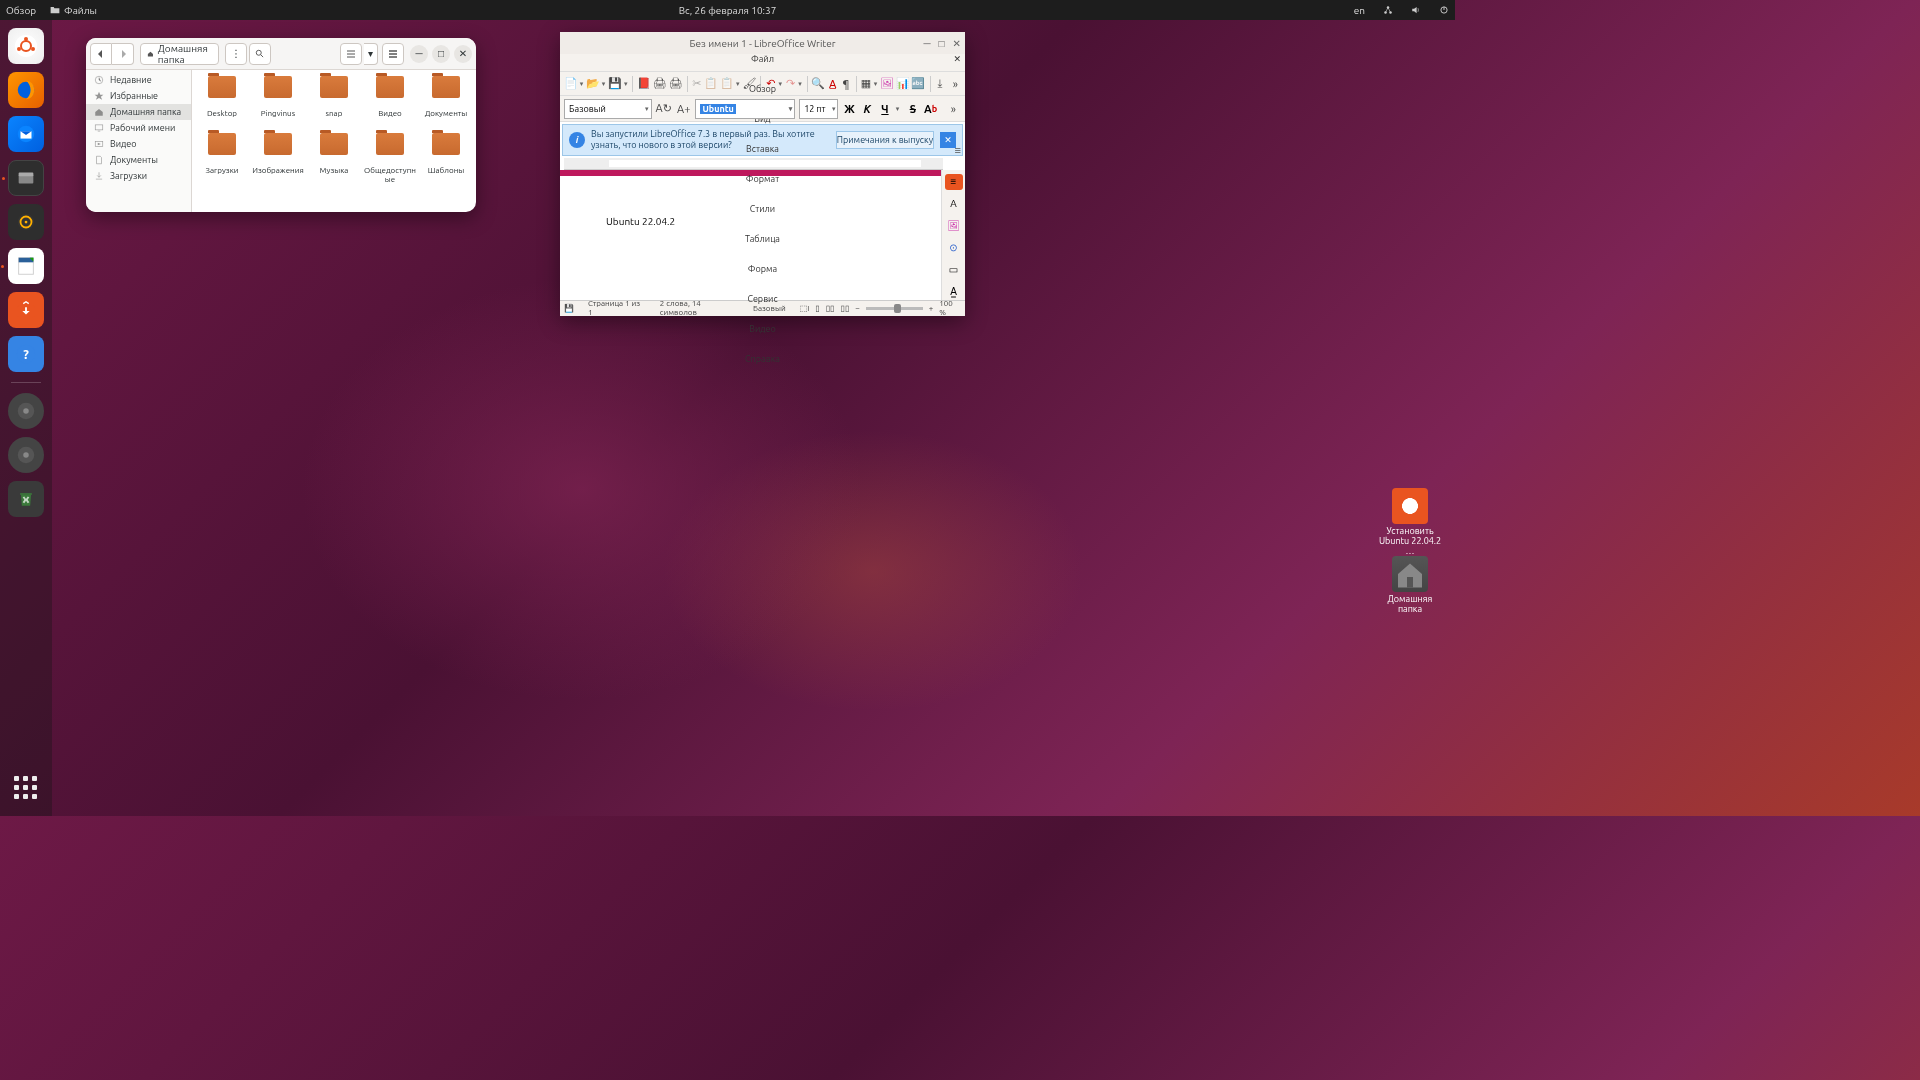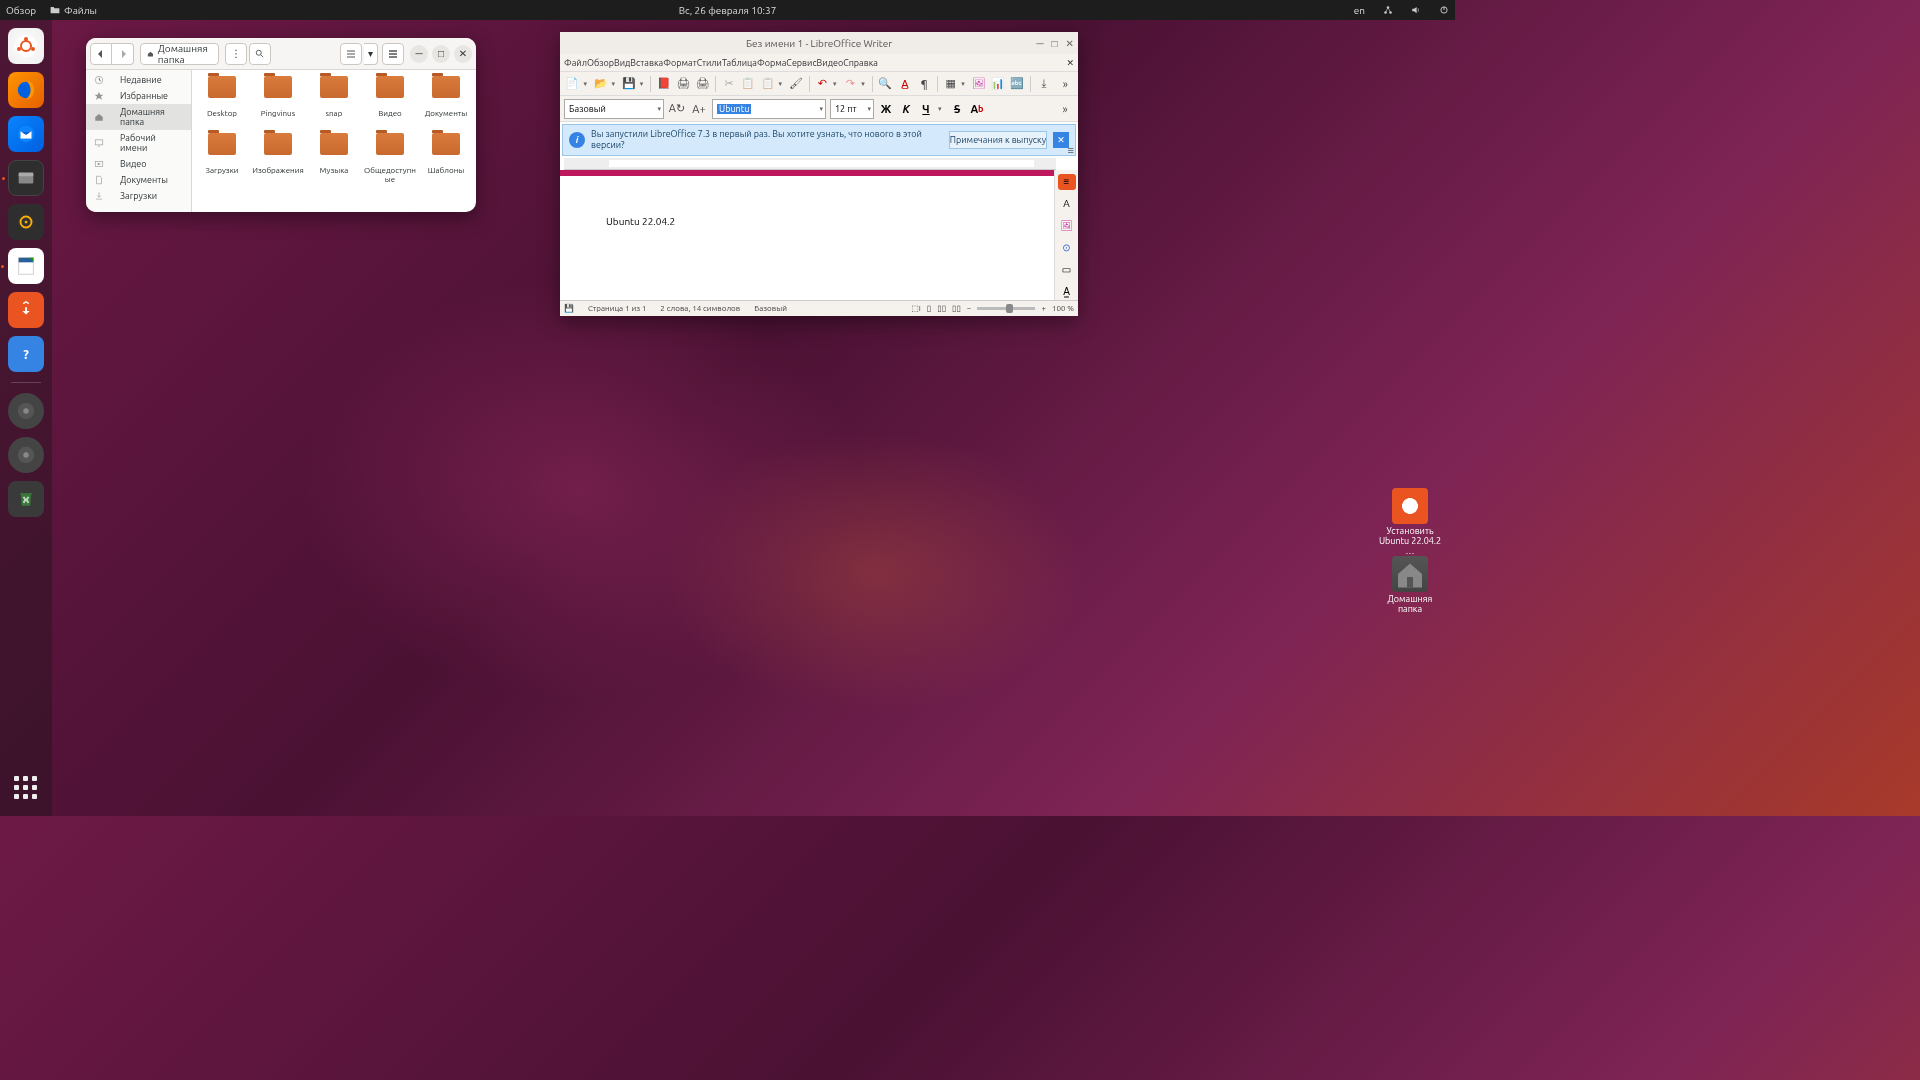--- a/index.html
+++ b/index.html
@@ -46,47 +46,47 @@
 .nautilus-toolbar { height: 32px; background: #f6f5f4; border-bottom: 1px solid #dcd7d3; display: flex; align-items: center; padding: 0 4px; gap: 2px; }
 .ntb-btn { width: 22px; height: 22px; border: 1px solid #cdc7c2; border-radius: 4px; background: #fff; display: flex; align-items: center; justify-content: center; font-size: 10px; color: #2e3436; cursor: pointer; }
 .ntb-nav { display: flex; }
 .ntb-nav .ntb-btn:first-child { border-radius: 4px 0 0 4px; }
 .ntb-nav .ntb-btn:last-child { border-radius: 0 4px 4px 0; border-left: none; }
 .ntb-path { flex: 1; margin: 0 4px; height: 22px; border: 1px solid #cdc7c2; border-radius: 4px; background: #fff; display: flex; align-items: center; padding: 0 6px; font-size: 10px; color: #2e3436; gap: 4px; }
 .ntb-win { display: flex; gap: 4px; margin-left: 4px; }
 .ntb-win .ntb-btn { border: none; background: #e8e6e3; border-radius: 50%; width: 18px; height: 18px; }
 .nautilus-body { display: flex; height: 142px; }
 .nautilus-sidebar { width: 106px; background: #fafaf9; border-right: 1px solid #dcd7d3; font-size: 9px; color: #2e3436; padding: 2px 0; }
-.nautilus-sidebar .sb-item { display: flex; align-items: center; gap: 16px; padding: 3px 8px; cursor: pointer; }
+.nautilus-sidebar .sb-item { display: flex; align-items: center; gap: 6px; padding: 3px 8px; cursor: pointer; }
 .nautilus-sidebar .sb-item.selected { background: #e2e2e0; }
 .nautilus-sidebar .sb-icon { width: 10px; height: 10px; opacity: 0.6; flex-shrink: 0; }
 .nautilus-content { flex: 1; padding: 6px 2px; display: grid; grid-template-columns: repeat(5,1fr); gap: 2px 0; align-content: start; }
 .folder-item { text-align: center; font-size: 8px; color: #2e3436; cursor: pointer; }
 .folder-icon { width: 28px; height: 22px; margin: 0 auto 2px; background: linear-gradient(#d97b3c,#c86a2f); border-radius: 2px; position: relative; }
 .folder-icon::before { content: ""; position: absolute; top: -3px; left: 0; width: 11px; height: 3px; background: #b85a25; border-radius: 1px 1px 0 0; }
 .folder-label { line-height: 1.1; max-width: 54px; margin: 12px auto; word-wrap: break-word; }
 
 
-.writer { position: absolute; top: 32px; left: 560px; width: 518px; background: #fff; box-shadow: 0 6px 20px rgba(0,0,0,0.4); z-index: 55; font-size: 10px; }
+.writer { position: absolute; top: 32px; left: 560px; width: 405px; background: #fff; box-shadow: 0 6px 20px rgba(0,0,0,0.4); z-index: 55; font-size: 10px; }
 .writer-titlebar { height: 22px; background: #f0ece8; display: flex; align-items: center; padding: 0 6px; position: relative; }
 .writer-title { position: absolute; left: 50%; transform: translateX(-50%); color: #555; font-size: 10px; }
 .writer-winbtns { position: absolute; right: 4px; display: flex; gap: 8px; color: #666; font-size: 10px; }
 .writer-winbtns span { cursor: pointer; }
-.writer-menubar { height: 18px; background: #f5f2ee; border-bottom: 1px solid #ddd; display: flex; align-items: center; padding: 0 4px; gap: 0; color: #333; font-size: 9px; position: relative; }
+.writer-menubar { height: 18px; background: #f5f2ee; border-bottom: 1px solid #ddd; display: flex; align-items: center; padding: 0 4px; gap: 20px; color: #333; font-size: 9px; position: relative; flex-direction: column; }
 .writer-menubar span { cursor: pointer; }
 .writer-menubar .mb-close { position: absolute; right: 4px; }
 .writer-toolbar1 { height: 24px; background: #f5f2ee; border-bottom: 1px solid #ddd; display: flex; align-items: center; padding: 0 4px; gap: 2px; }
 .writer-toolbar2 { height: 26px; background: #f5f2ee; border-bottom: 1px solid #ddd; display: flex; align-items: center; padding: 0 4px; gap: 4px; }
 .wtb-btn { width: 18px; height: 18px; display: flex; align-items: center; justify-content: center; border-radius: 3px; cursor: pointer; font-size: 11px; color: #444; }
 .wtb-sep { width: 1px; height: 16px; background: #ccc; margin: 0 2px; }
 .wtb-dd { width: 7px; font-size: 7px; color: #666; }
 .wtb-combo { height: 20px; border: 1px solid #aaa; background: #fff; display: flex; align-items: center; padding: 0 4px; font-size: 9px; position: relative; }
 .wtb-combo .cb-arrow { position: absolute; right: 2px; font-size: 7px; color: #666; }
 .wtb-combo.style { width: 100px; }
-.wtb-combo.font { width: 114px; }
+.wtb-combo.font { width: 114px; font-weight: bold; }
 .wtb-combo.font .cb-val { background: #3584e4; color: #fff; padding: 0 2px; }
 .wtb-combo.size { width: 44px; }
 .wtb-format { width: 16px; height: 18px; display: flex; align-items: center; justify-content: center; font-weight: bold; font-size: 11px; cursor: pointer; }
 .writer-infobar { background: #d4e9fb; border: 1px solid #9cc6e8; margin: 2px; padding: 4px 6px; display: flex; align-items: center; gap: 6px; font-size: 9px; color: #1a4466; }
 .writer-infobar .ib-icon { width: 16px; height: 16px; border-radius: 50%; background: #3584e4; color: #fff; display: flex; align-items: center; justify-content: center; font-style: italic; font-weight: bold; flex-shrink: 0; }
 .writer-infobar .ib-text { flex: 1; line-height: 1.2; }
 .writer-infobar .ib-btn { padding: 3px 0; border: 1px solid #9cc6e8; background: #e8f2fb; cursor: pointer; }
 .writer-infobar .ib-close { width: 16px; height: 16px; background: #3584e4; color: #fff; display: flex; align-items: center; justify-content: center; cursor: pointer; }
 .writer-ruler { height: 12px; background: #eee; border-bottom: 1px solid #ccc; margin: 0 22px 0 4px; position: relative; }
 .writer-ruler::after { content: ""; position: absolute; left: 45px; right: 22px; top: 2px; bottom: 2px; background: #fff; }

